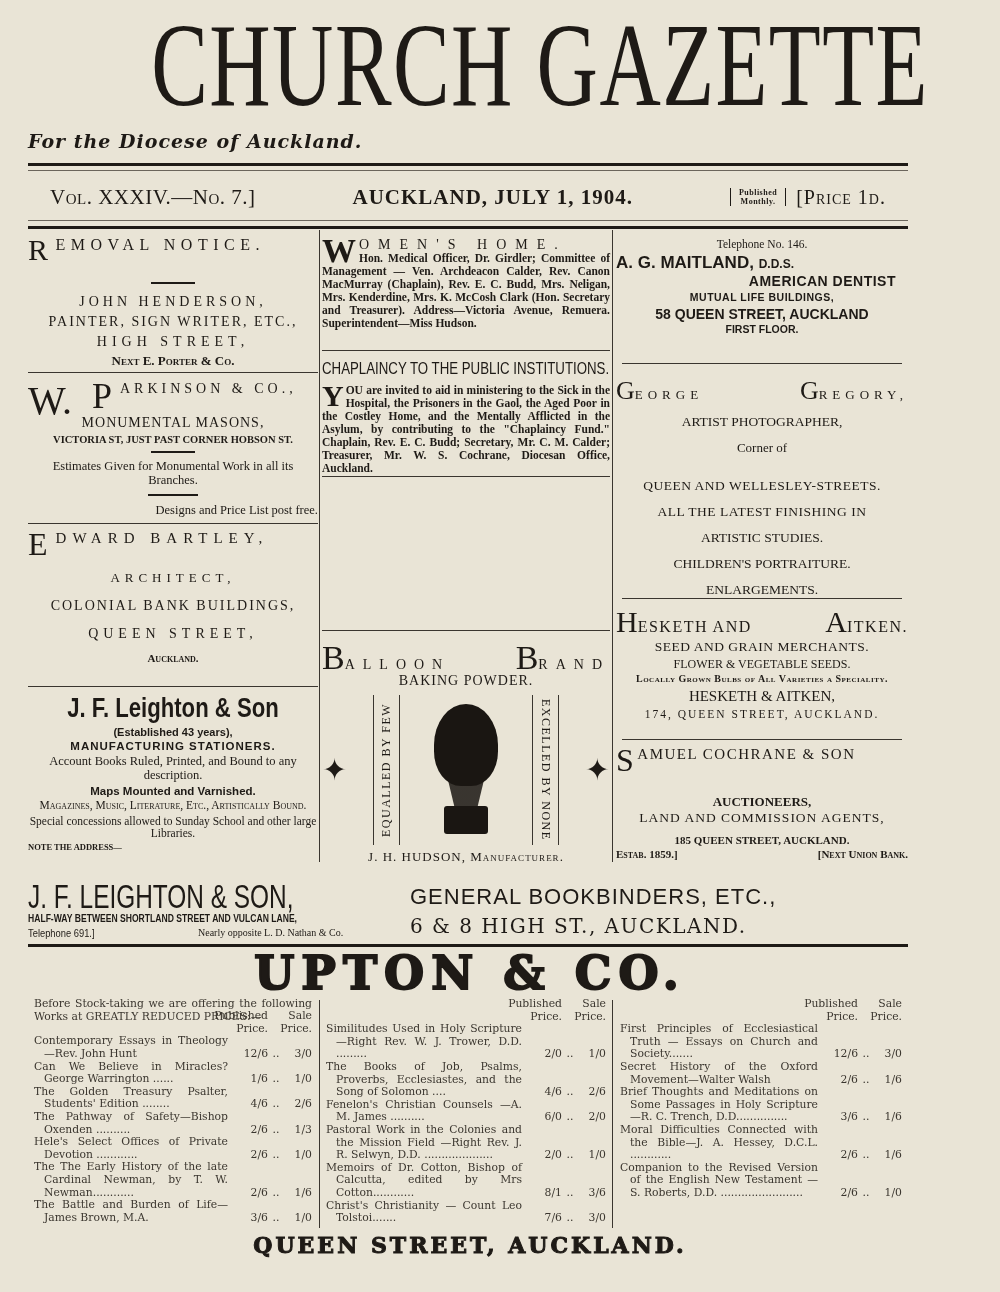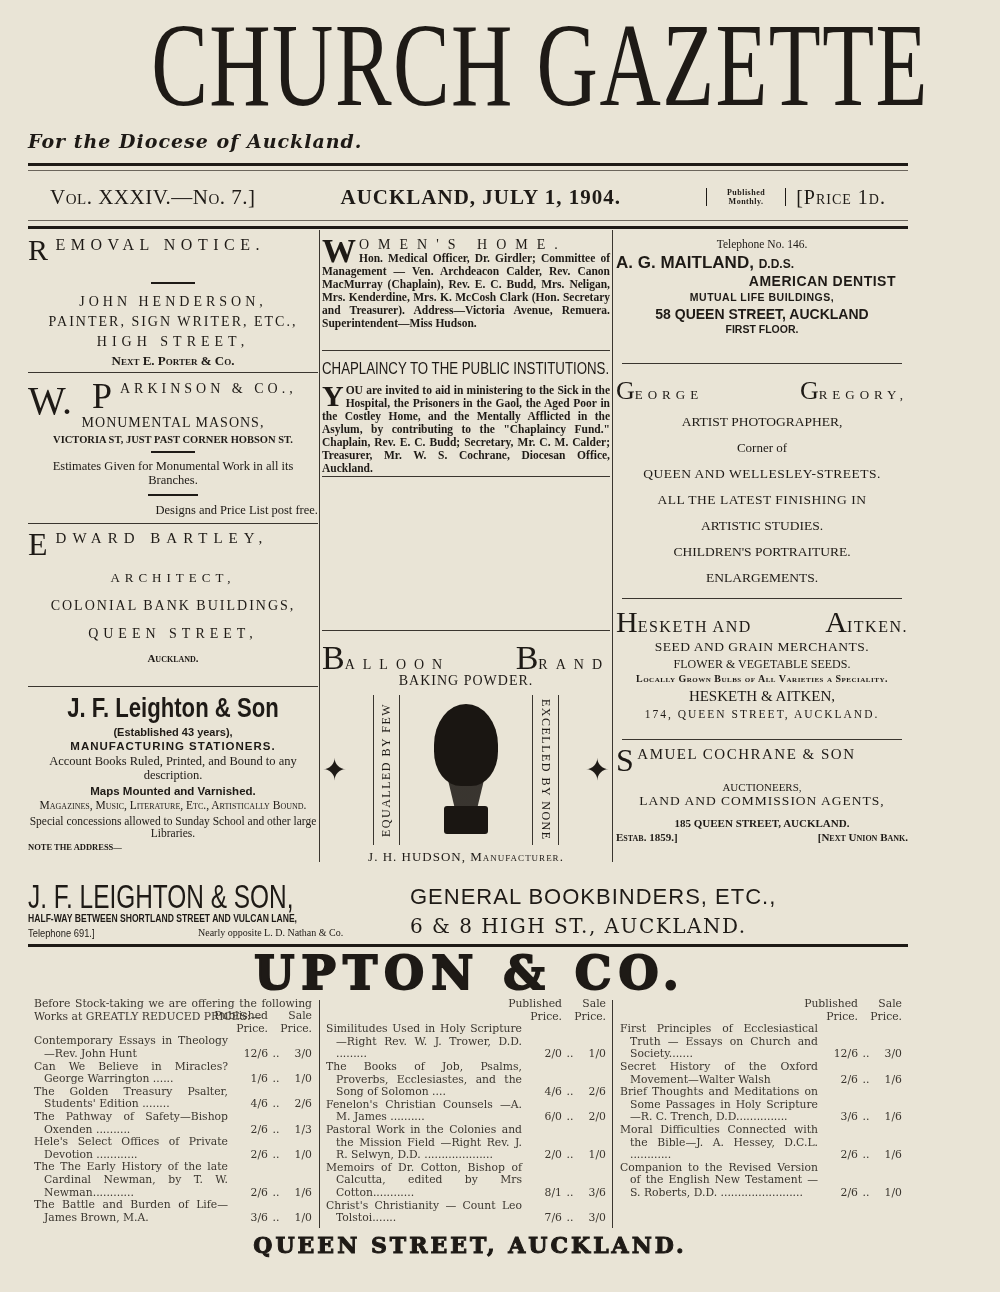--- a/index.html
+++ b/index.html
@@ -14,21 +14,21 @@
   .masthead .subtitle {
     font-family: "DejaVu Serif", serif; font-size: 19px; font-weight: bold; margin-top: 10px; letter-spacing: 1px;
     font-style: italic;
   }
   .rule-thick { position: absolute; left: 28px; width: 880px; height: 3px; background: #1e1a16; }
   .rule-thin { position: absolute; left: 28px; width: 880px; height: 1px; background: #6b655c; }
 
   .dateline { position: absolute; left: 28px; top: 177px; width: 880px; height: 40px; display: flex; align-items: center; justify-content: space-between; padding: 0 22px; font-family: "Liberation Serif", serif; }
   .dateline .vol { font-size: 21px; letter-spacing: 0.5px; }
   .dateline .place { font-size: 21px; letter-spacing: 1px; font-weight: bold; }
-  .dateline .pub { font-size: 8px; font-weight: bold; line-height: 9px; text-align: center; border-left: 1px solid #1e1a16; border-right: 1px solid #1e1a16; padding: 0 20px; letter-spacing: 0.5px; }
+  .dateline .pub { font-size: 8px; font-weight: bold; line-height: 9px; text-align: center; border-left: 1px solid #1e1a16; border-right: 1px solid #1e1a16; padding: 0 8px; letter-spacing: 0.5px; }
   .dateline .price { font-size: 20px; letter-spacing: 1px; font-family: Liberation Serif, serif; }
 
   .col { position: absolute; top: 230px; }
   .col1 { left: 28px; width: 290px; }
   .col2 { left: 322px; width: 288px; }
   .col3 { left: 616px; width: 292px; }
   .vrule { position: absolute; width: 1px; background: #3a352f; }
 
   .ad { text-align: center; font-family: "Liberation Serif", serif; }
   .hr { height: 1px; background: #3a352f; margin: 0 auto; }
@@ -192,21 +192,21 @@
   </div>
   <div class="hr" style="width:280px;"></div>
 
   <div class="ad" style="height:234px;padding-top:12px;">
     <div style="display:flex;justify-content:space-between;font-size:13px;letter-spacing:5px;">
       <span><span style="font-size:26px;letter-spacing:0;">G</span><span>EORGE</span></span>
       <span><span style="font-size:26px;letter-spacing:0;">G</span><span>REGORY,</span></span>
     </div>
     <div style="font-size:13.5px;margin-top:8px;">ARTIST PHOTOGRAPHER,</div>
     <div style="font-size:13px;margin-top:10px;">Corner of</div>
-    <div style="font-size:13.5px;margin-top:10px;letter-spacing:0.5px;">QUEEN AND WELLESLEY-STREETS.</div>
+    <div style="font-size:13.5px;margin-top:22px;letter-spacing:0.5px;">QUEEN AND WELLESLEY-STREETS.</div>
     <div style="font-size:13.5px;margin-top:10px;letter-spacing:0.5px;">ALL THE LATEST FINISHING IN</div>
     <div style="font-size:13.5px;margin-top:10px;">ARTISTIC STUDIES.</div>
     <div style="font-size:13.5px;margin-top:10px;">CHILDREN'S PORTRAITURE.</div>
     <div style="font-size:13.5px;margin-top:10px;">ENLARGEMENTS.</div>
   </div>
   <div class="hr" style="width:280px;"></div>
 
   <div class="ad" style="height:140px;padding-top:6px;">
     <div style="display:flex;justify-content:space-between;font-size:16px;letter-spacing:1.5px;align-items:flex-end;">
       <span><span style="font-size:30px;letter-spacing:0;">H</span><span>ESKETH AND</span></span>
@@ -219,21 +219,21 @@
     <div style="font-size:11.5px;letter-spacing:2px;margin-top:3px;">174, QUEEN STREET, AUCKLAND.</div>
   </div>
   <div class="hr" style="width:280px;"></div>
 
   <div class="ad" style="padding-top:6px;">
     <div style="text-align:left;font-size:15px;letter-spacing:1.5px;">
       <span class="dropcap" style="font-size:32px;">S</span>
       <span>AMUEL COCHRANE &amp; SON</span>
     </div>
     <div style="clear:both"></div>
-    <div style="font-size:11px;font-weight:normal;margin-top:7px;">AUCTIONEERS,</div>
+    <div style="font-size:13px;font-weight:bold;margin-top:20px;">AUCTIONEERS,</div>
     <div style="font-size:13.5px;letter-spacing:1px;">LAND AND COMMISSION AGENTS,</div>
     <div style="font-size:11px;font-weight:bold;margin-top:8px;">185 QUEEN STREET, AUCKLAND.</div>
     <div class="sc" style="display:flex;justify-content:space-between;font-size:11px;font-weight:bold;margin-top:2px;">
       <span>Estab. 1859.]</span>
       <span>[Next Union Bank.</span>
     </div>
   </div>
 </div>
 
 <div style="position:absolute;left:28px;top:878px;width:880px;height:62px;">

